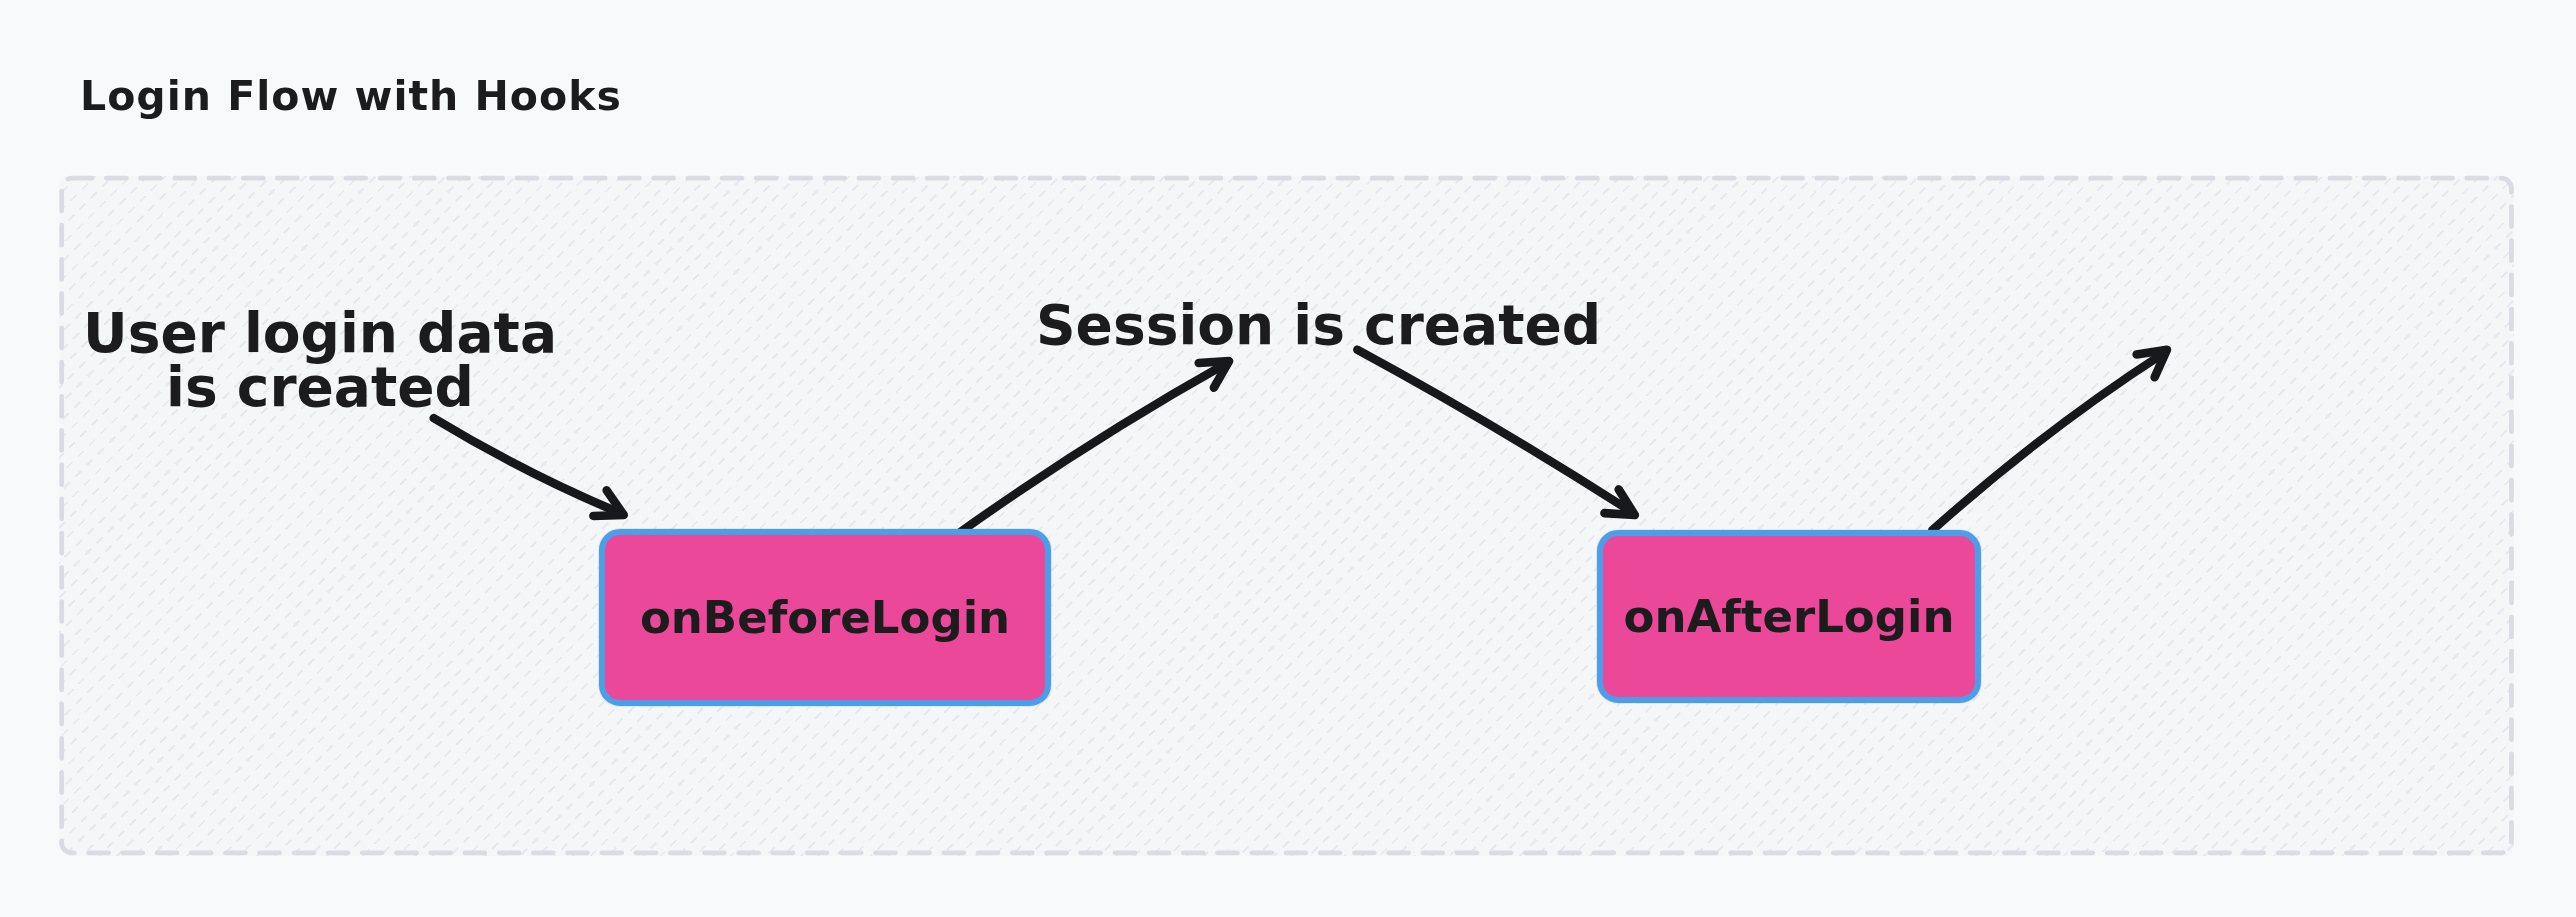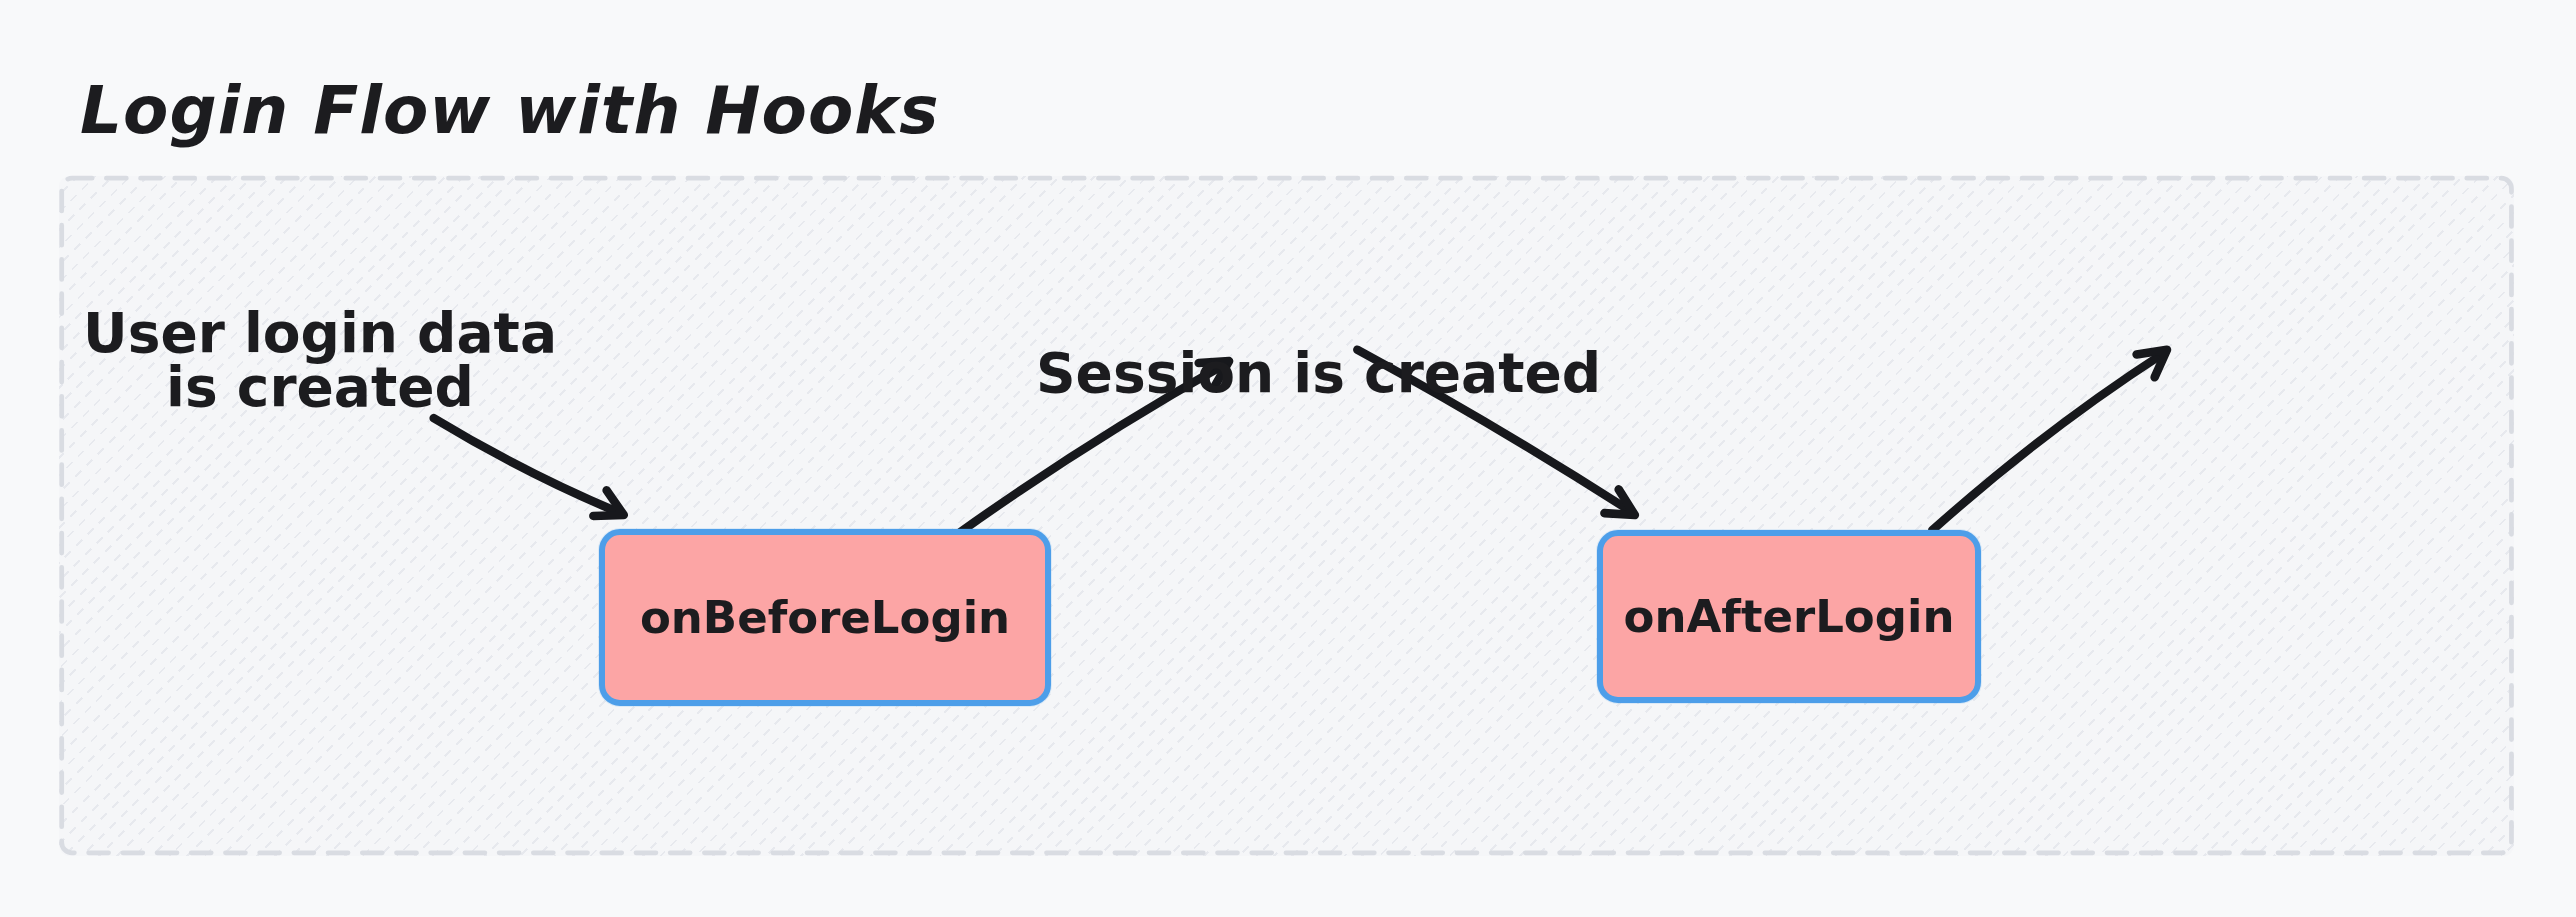--- a/index.html
+++ b/index.html
@@ -13,26 +13,25 @@
     width: 2576px;
     height: 917px;
     background: #f8f9fa;
     overflow: hidden;
   }
   .title {
     position: absolute;
     left: 80px;
     top: 72px;
     margin: 0;
-    font-size: 66px;
+    font-size: 41px;
     font-weight: 700;
     letter-spacing: 1px;
     color: #1c1c1f;
     white-space: nowrap;
-    font-style: italic;
   }
   
   .flow-container {
     position: absolute;
     left: 59px;
     top: 176px;
     width: 2455px;
     height: 680px;
     border-radius: 11.4px;
     background-color: #f5f6f8;
@@ -56,33 +55,33 @@
     font-weight: 700;
     line-height: 54px;
     color: #1c1c1f;
     white-space: nowrap;
   }
   .node {
     position: absolute;
     box-sizing: border-box;
     border: 6.7px solid #4d9ee9;
     border-radius: 21px;
-    background: #fca5a5;
+    background: #ec4899;
     display: flex;
     align-items: center;
     justify-content: center;
     font-size: 45px;
     font-weight: 700;
     color: #1c1c1f;
     box-shadow: 0 0 0 1px rgba(77,158,233,0.15);
   }
   .node-before { left: 599px;  top: 529px; width: 452px; height: 177px; }
   .node-after  { left: 1597px; top: 530px; width: 384px; height: 173px; }
   .annot-input     { left: 54px;   top: 306px; }
-  .annot-session   { left: 1036px; top: 298px; margin-top: 48px; }
+  .annot-session   { left: 1036px; top: 298px; }
   .annot-logged-in { left: 1951px; top: 289px; }
 </style>
 </head>
 <body>
 
 <div class="stage">
 
   <h1 class="title">Login Flow with Hooks</h1>
 
   <div class="flow-container"></div>

